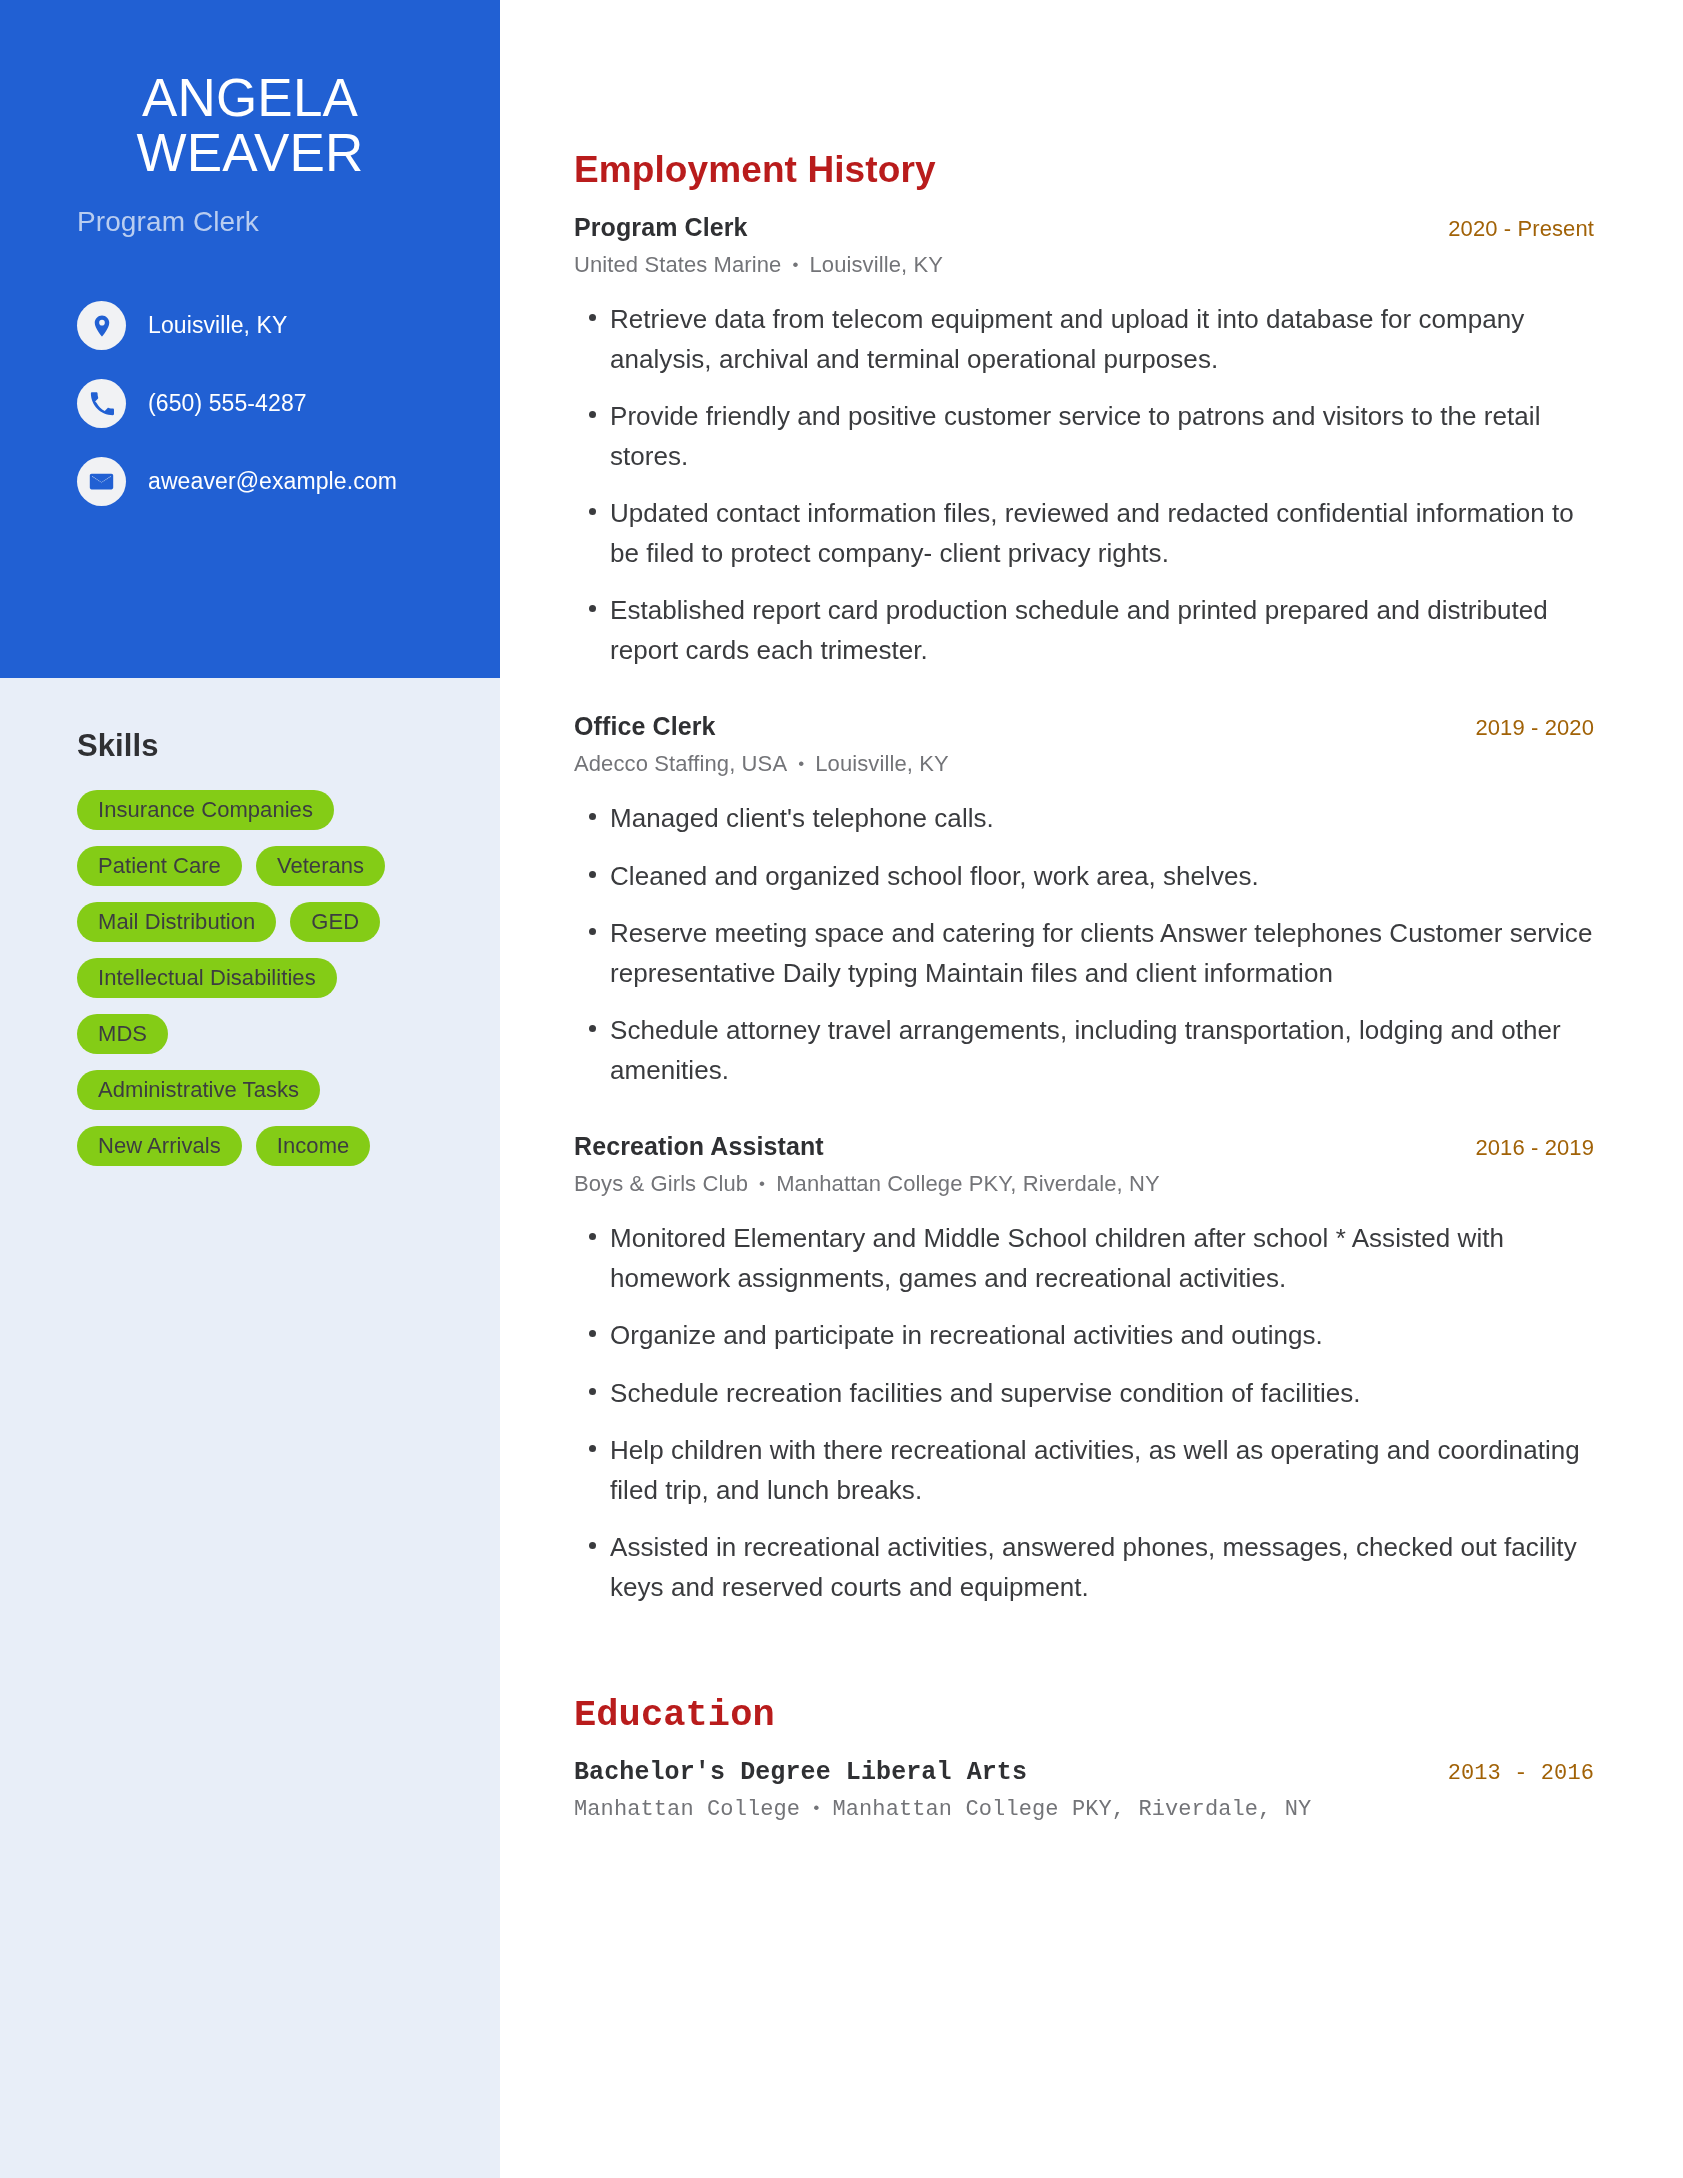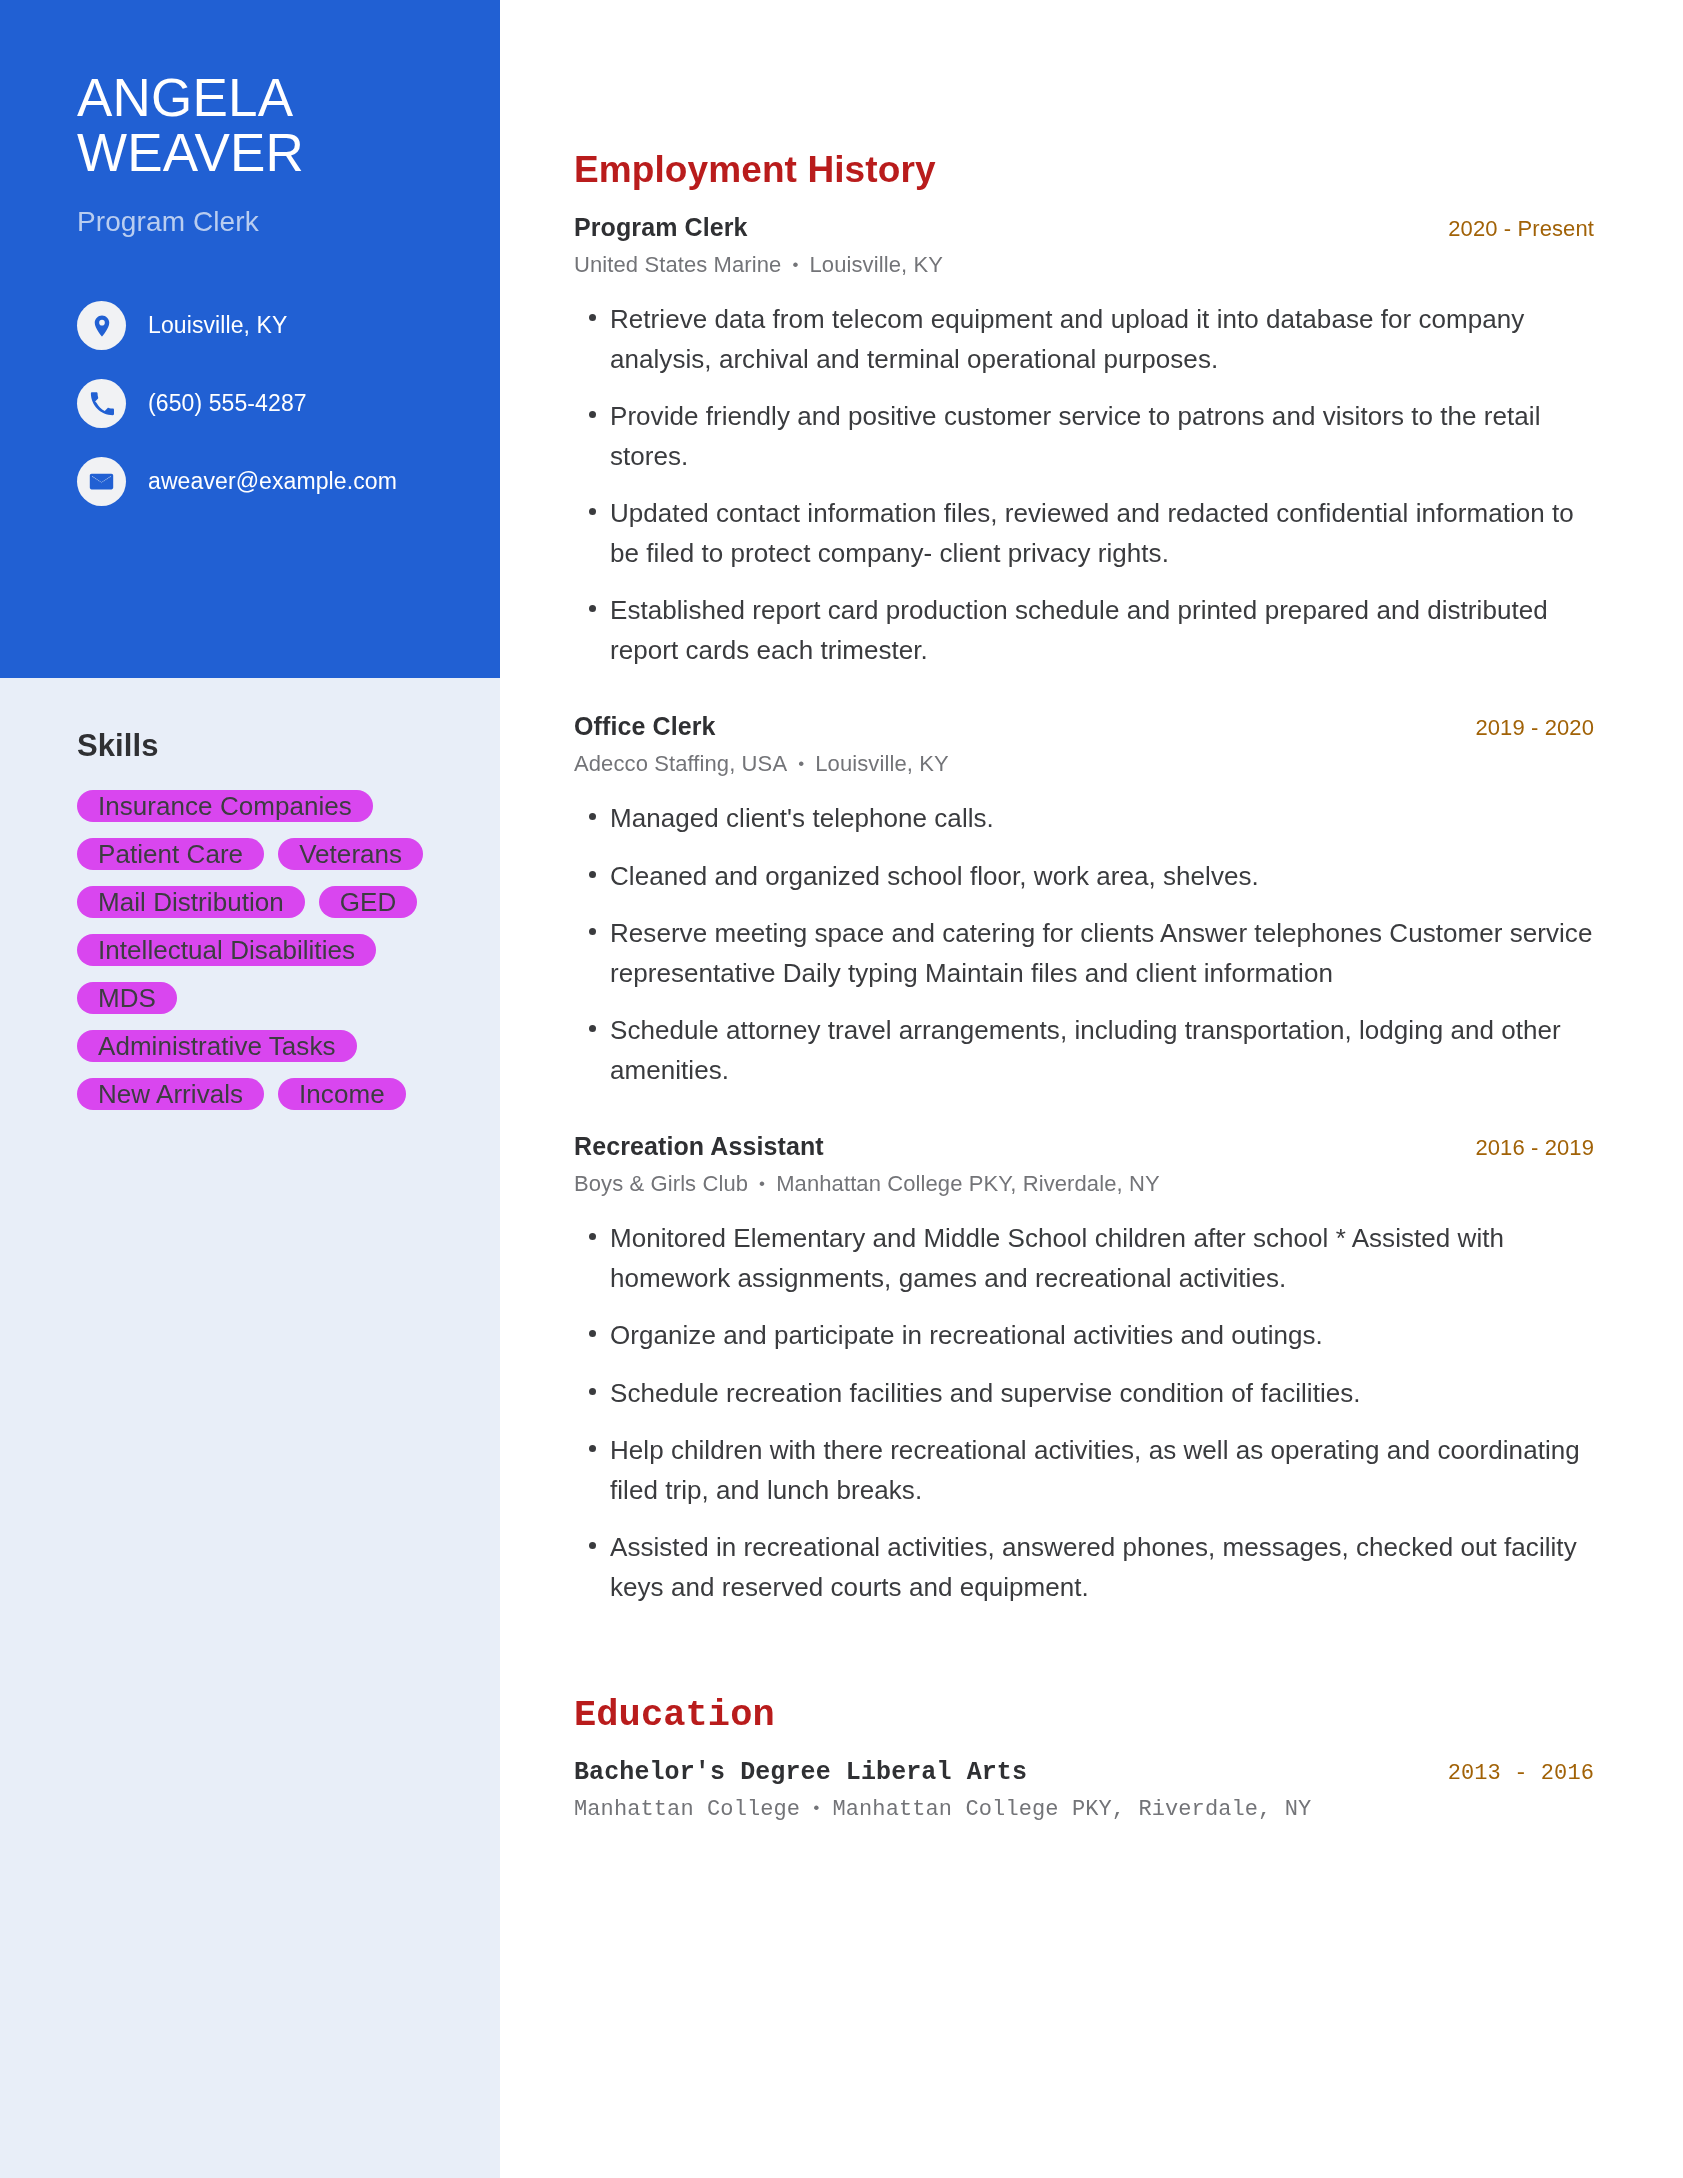--- a/index.html
+++ b/index.html
@@ -39,20 +39,21 @@
     background: #2160d3;
     padding: 71px 77px 0 77px;
   }
 
   .full-name {
     font-size: 53px;
     line-height: 1.03;
     font-weight: 400;
     color: #ffffff;
     letter-spacing: 0.2px;
+    text-align: center;
   }
   .name-line { display: block; }
 
   .job-title {
     margin-top: 26px;
     font-size: 28px;
     font-weight: 400;
     color: #b9cdf0;
     letter-spacing: 0.1px;
   }
@@ -98,27 +99,27 @@
     margin-bottom: 26px;
     letter-spacing: 0.1px;
   }
   .skill-rows { display: block; }
   .skill-row {
     display: flex;
     flex-wrap: nowrap;
     margin-bottom: 16px;
   }
   .skill-pill {
-    background: #d946ef;
+    background: #84cc16;
     border-radius: 989px;
-    height: 32px;
+    height: 40px;
     display: inline-flex;
     align-items: center;
     padding: 0 21px;
-    font-size: 26px;
+    font-size: 22px;
     color: #3c3d40;
     white-space: nowrap;
     margin-right: 14px;
     letter-spacing: 0.05px;
   }
 
   
   .main {
     position: absolute;
     left: 574px;

